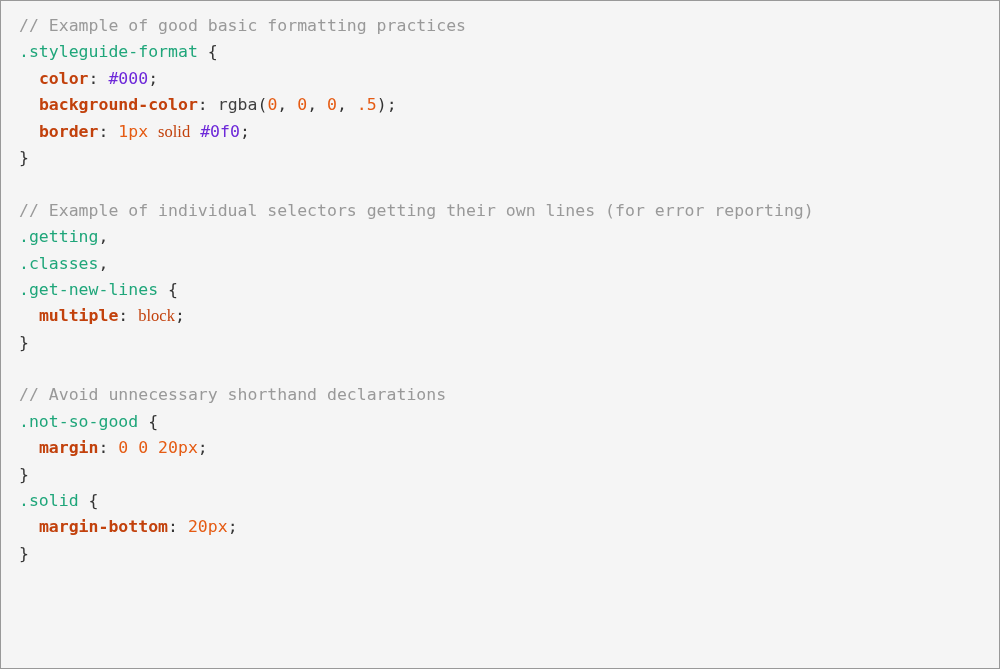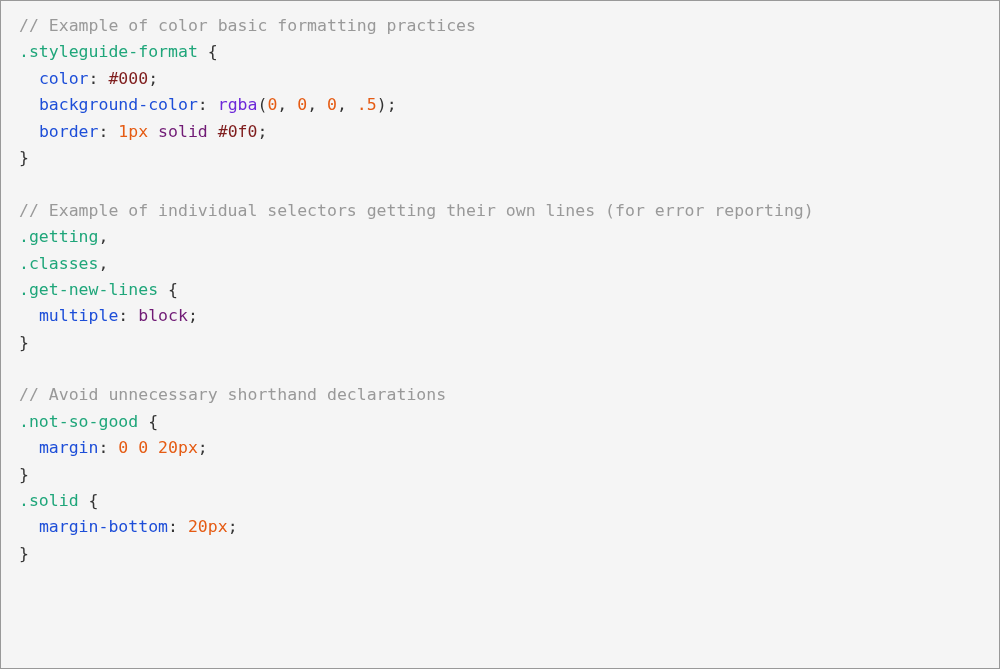--- a/index.html
+++ b/index.html
@@ -15,32 +15,32 @@
       border: 1px solid #999;
       padding: 12px 18px;
       width: 1000px;
       height: 669px;
       overflow: hidden;
       white-space: pre;
       color: #343434;
     }
     .comment { color: #999999; }
     .selector { color: #1fa67a; text-align: right; }
-    .property { color: #1d4ed8; }
+    .property { color: #c2410c; font-weight: bold; }
     .number   { color: #e55b13; }
-    .color-hex{ color: #7f1d1d; text-align: center; }
-    .func     { color: #6d28d9; }
-    .keyword  { color: #701a75; }
+    .color-hex{ color: #6d28d9; text-align: center; }
+    .func     { color: #404040; }
+    .keyword  { color: #c2410c; font-family: Liberation Serif, serif; }
     .punct    { color: #343434; }
     .bracket  { color: #343434; }
   </style>
 </head>
 <body>
 
-<div class="code-block"><span class="comment">// Example of color basic formatting practices</span>
+<div class="code-block"><span class="comment">// Example of good basic formatting practices</span>
 <span class="selector">.styleguide-format</span><span class="bracket"> {</span>
 <span>  </span><span class="property">color</span><span class="punct">:</span><span> </span><span class="color-hex">#000</span><span class="punct">;</span>
 <span>  </span><span class="property">background-color</span><span class="punct">:</span><span> </span><span class="func">rgba</span><span class="punct">(</span><span class="number">0</span><span class="punct">, </span><span class="number">0</span><span class="punct">, </span><span class="number">0</span><span class="punct">, </span><span class="number">.5</span><span class="punct">)</span><span class="punct">;</span>
 <span>  </span><span class="property">border</span><span class="punct">:</span><span> </span><span class="number">1px</span><span> </span><span class="keyword">solid</span><span> </span><span class="color-hex">#0f0</span><span class="punct">;</span>
 <span class="bracket">}</span>
 
 <span class="comment">// Example of individual selectors getting their own lines (for error reporting)</span>
 <span class="selector">.getting</span><span class="punct">,</span>
 <span class="selector">.classes</span><span class="punct">,</span>
 <span class="selector">.get-new-lines</span><span class="bracket"> {</span>

